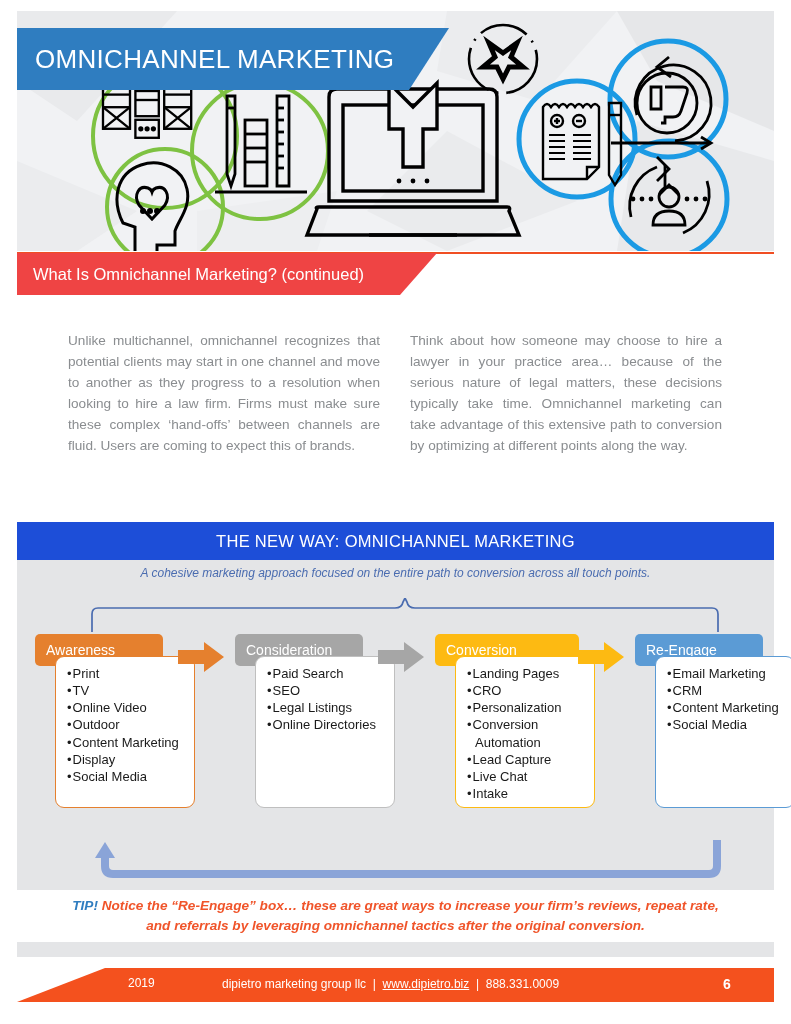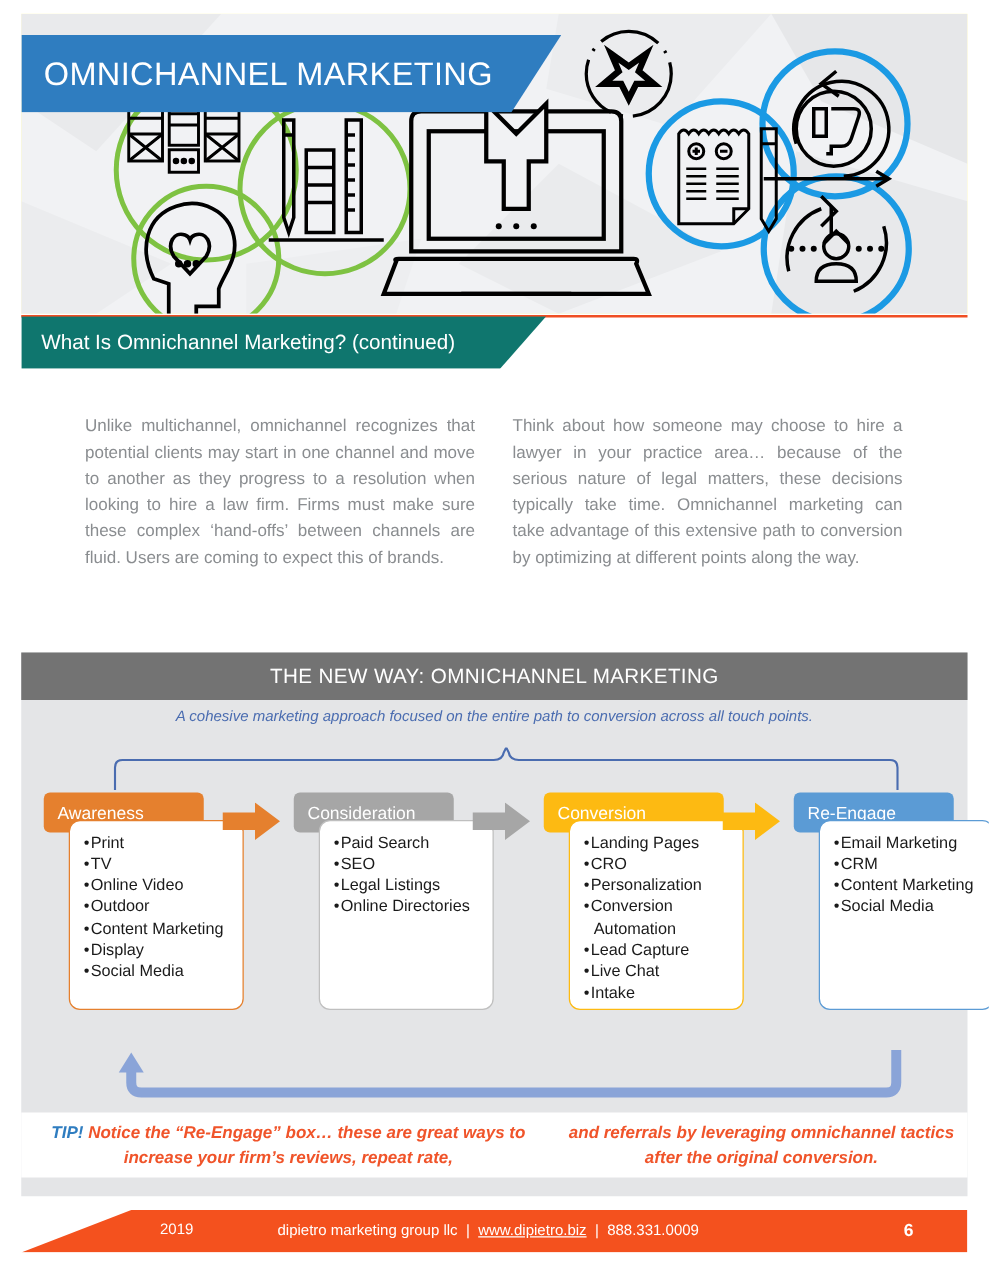--- a/index.html
+++ b/index.html
@@ -17,35 +17,35 @@
         background:#fef9c3;}
   .hero-bgpoly{position:absolute;inset:0;}
   .title-bar{position:absolute;left:0;top:17px;height:62px;width:432px;
      background:#2f7dc0;display:flex;align-items:center;
      clip-path:polygon(0 0,432px 0,392px 62px,0 62px);}
   .title-bar span{color:#fff;font-size:26px;letter-spacing:.3px;margin-left:18px;font-weight:400;}
   .hero-icons{position:absolute;inset:0;}
 
   
   .subtitle-bar{position:absolute;left:17px;top:253px;width:420px;height:42px;
-     background:#0f766e;
+     background:#ef4444;
      clip-path:polygon(0 0,420px 0,383px 42px,0 42px);
      display:flex;align-items:center;text-align:right;}
   .subtitle-bar span{color:#fff;font-size:16.5px;margin-left:16px;}
   .subtitle-rule{position:absolute;left:17px;top:252px;width:757px;height:1.5px;background:#f04e23;}
 
   
   .cols{position:absolute;left:68px;top:330px;width:655px;display:flex;gap:30px;}
   .col{width:312px;color:#8a8d90;font-size:13.6px;line-height:1.55;
        text-align:justify;text-justify:inter-word;}
   .col p{margin:0;}
 
   
   .panel{position:absolute;left:17px;top:522px;width:757px;height:435px;background:#e4e5e7;}
-  .panel-head{position:absolute;left:0;top:0;width:757px;height:38px;background:#737373;
+  .panel-head{position:absolute;left:0;top:0;width:757px;height:38px;background:#1d4ed8;
      display:flex;align-items:center;justify-content:center;}
   .panel-head span{color:#fff;font-size:16.5px;letter-spacing:.3px;}
   .panel-sub{position:absolute;left:0;top:44px;width:757px;text-align:center;
      color:#4a6cb0;font-style:italic;font-size:12px;}
 
   .brace{position:absolute;left:72px;top:76px;width:632px;height:36px;}
 
   .stages{position:absolute;left:0;top:112px;width:757px;height:200px;}
 
   .stage{position:absolute;top:0;}
@@ -57,21 +57,21 @@
   .stage ul{margin:0;padding:0;list-style:none;}
   .stage li{font-size:13px;color:#1a1a1a;line-height:1.32;
      text-indent:-8px;padding-left:9px;}
   .stage li::before{content:"\2022";margin-right:1px;}
 
   .arrow{position:absolute;top:8px;width:46px;height:30px;}
 
   .loopback{position:absolute;left:72px;top:318px;width:636px;height:44px;}
 
   .tipband{position:absolute;left:0;top:368px;width:757px;height:52px;background:#ffffff;
-     display:flex;flex-direction:row;align-items:center;justify-content:center;}
+     display:flex;flex-direction:column;align-items:center;justify-content:center;}
   .tipline{font-style:italic;font-weight:bold;font-size:13.6px;color:#f0542a;
      text-align:center;line-height:1.45;}
   .tipline .tipword{color:#2f7dc0;}
 
   
   .footer{position:absolute;left:17px;top:968px;width:757px;height:34px;background:#f4511e;
      clip-path:polygon(88px 0,757px 0,757px 34px,0 34px);}
   .footer-inner{position:absolute;inset:0;color:#fff;font-size:12px;}
   .f-year{position:absolute;left:111px;top:8px;}
   .f-mid{position:absolute;left:205px;top:9px;}

